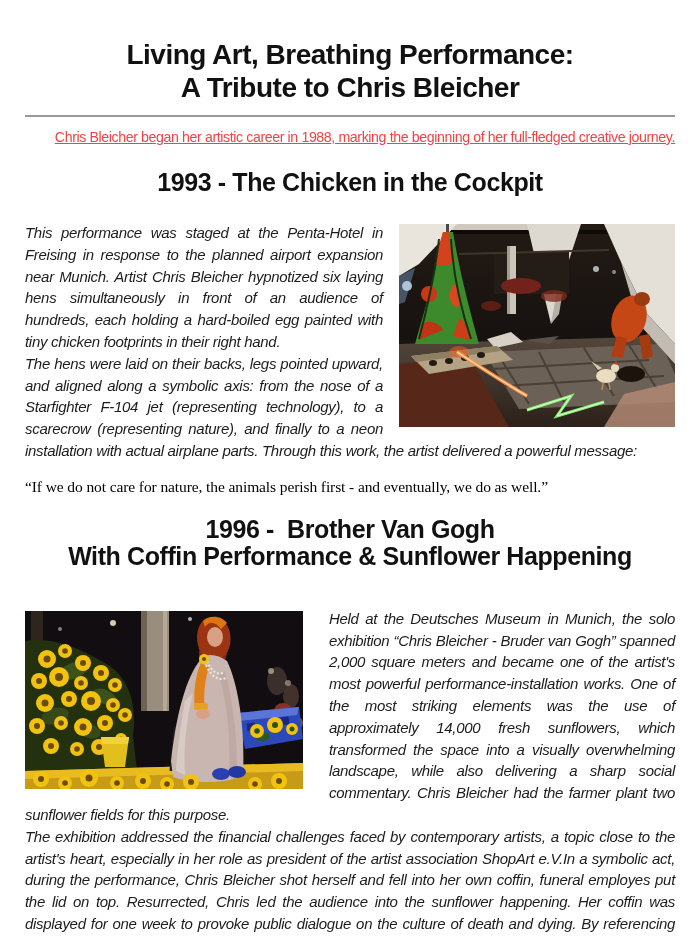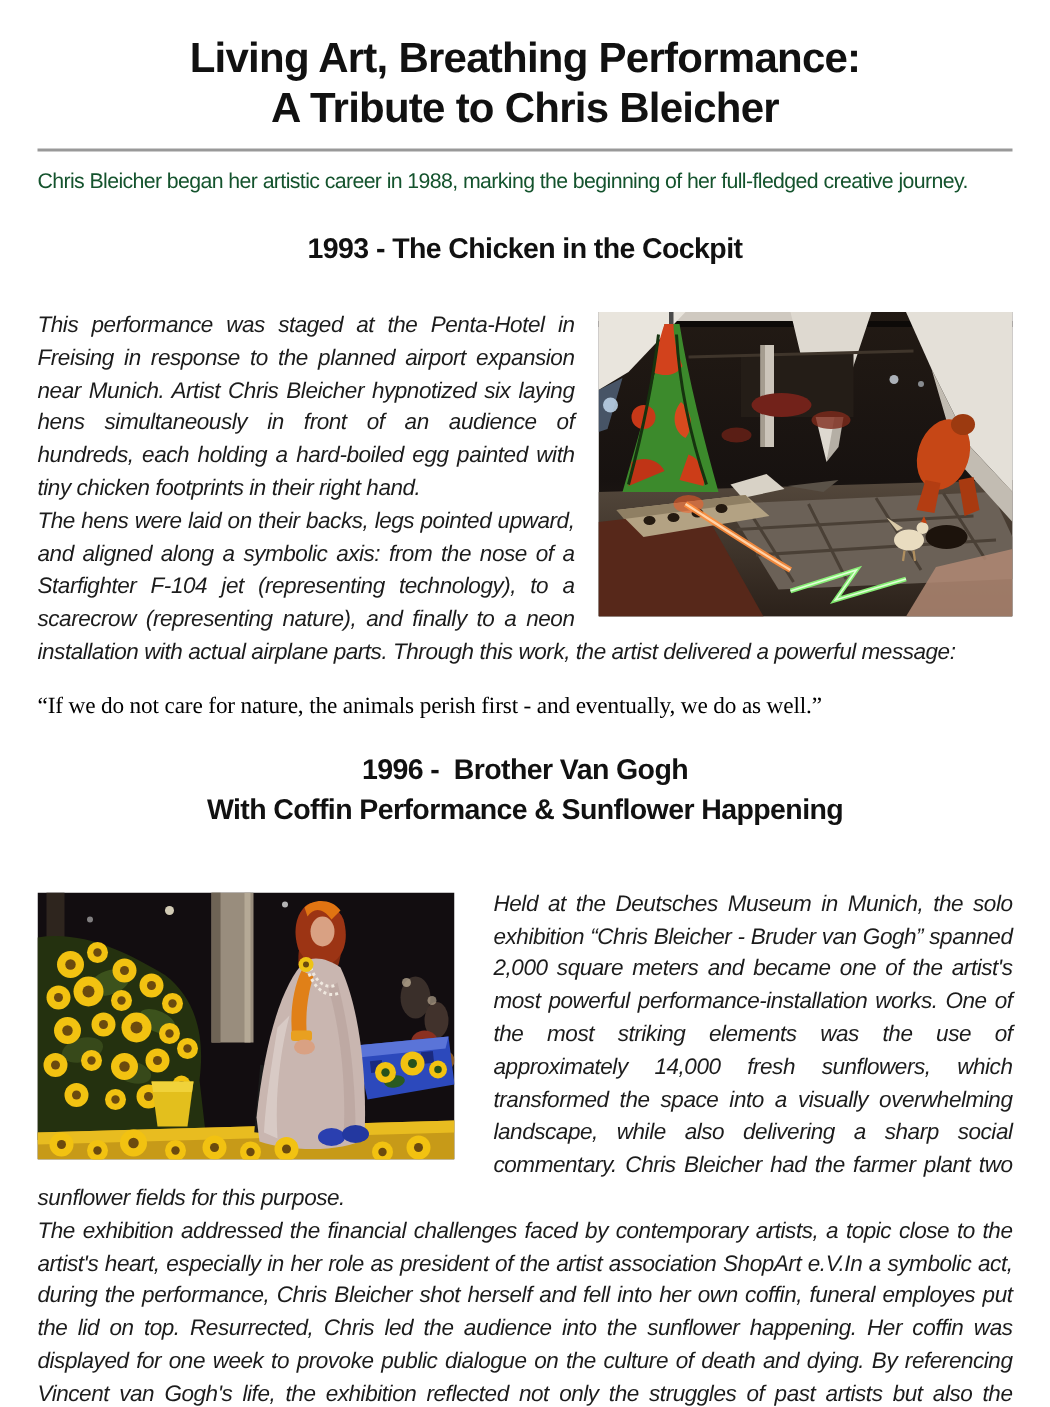--- a/index.html
+++ b/index.html
@@ -3,31 +3,31 @@
 <meta charset="utf-8">
 <style>
   html,body{margin:0;padding:0;}
   body{
     width:700px;height:938px;overflow:hidden;background:#ffffff;
     font-family:"Liberation Sans","DejaVu Sans",sans-serif;
     color:#1c1c1c;
   }
   .page{padding:0 25px;box-sizing:border-box;width:700px;}
   .page-title{
-    margin:22px 0 0;text-align:center;
+    margin:38px 0 0;text-align:center;
     font-size:28px;line-height:33px;font-weight:600;letter-spacing:-0.5px;color:#111;
   }
   .divider{margin:11px 0 0;border:0;border-top:2px solid #999;}
   .intro{
-    margin:12px 0 0;text-align:left;white-space:nowrap;
-    font-size:14.2px;letter-spacing:-0.4px;color:#14532d;
+    margin:12px 0 0;text-align:right;white-space:nowrap;
+    font-size:14.2px;letter-spacing:-0.4px;color:#ef4444;text-decoration:underline;
   }
   .section-heading{
     margin:24px 0 0;text-align:center;
-    font-size:19px;line-height:27px;font-weight:600;letter-spacing:-0.4px;color:#111;
+    font-size:25px;line-height:27px;font-weight:600;letter-spacing:-0.4px;color:#111;
   }
   .pre{white-space:pre-wrap;}
   .section{margin-top:26px;font-style:italic;}
   .section::after{content:"";display:block;clear:both;}
   p.body{margin:0;font-size:15px;line-height:21.8px;text-align:justify;letter-spacing:-0.3px;}
   .figure{padding:0;margin:0;}
   .fig-1993{float:right;width:276px;height:203px;margin:2px 0 8px 16px;}
   .fig-1998{float:left;width:278px;height:178px;margin:3px 26px 10px 0;}
   .figure svg{display:block;}
   .quote{

